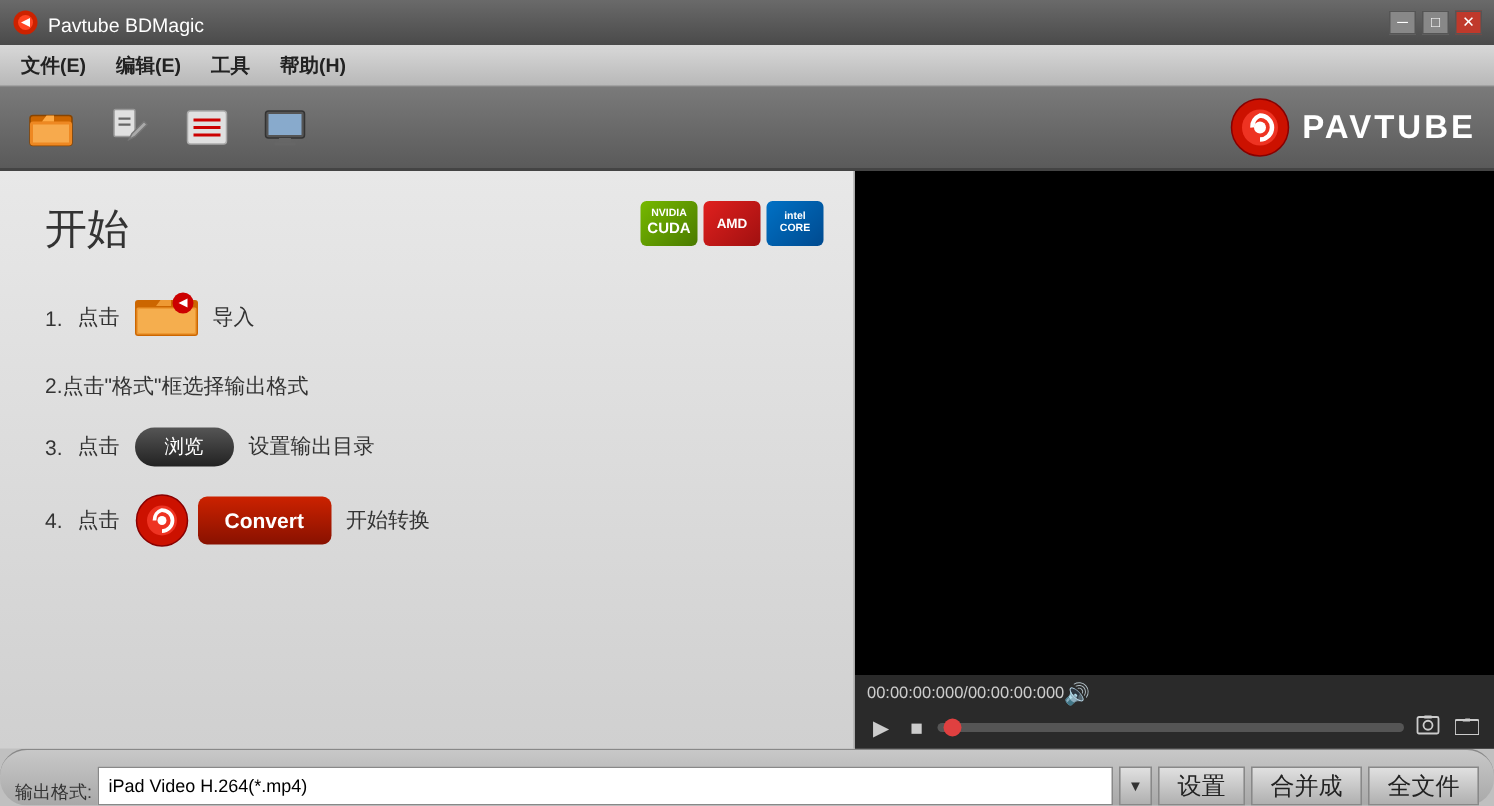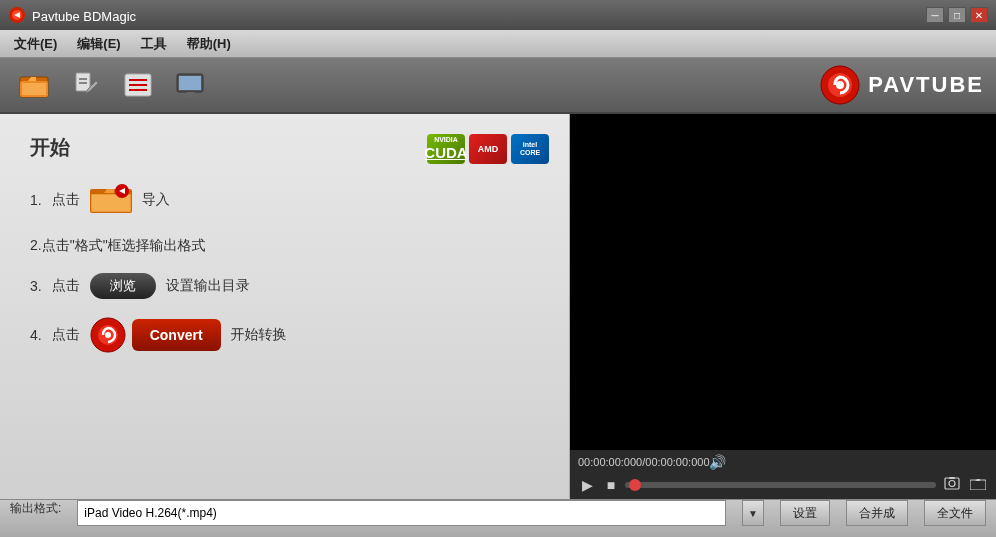--- a/index.html
+++ b/index.html
@@ -105,24 +105,24 @@
     
     #left-panel {
       width: 570px;
       background: linear-gradient(to bottom, #e8e8e8, #d0d0d0);
       padding: 20px 30px;
       border-right: 1px solid #aaa;
       position: relative;
     }
 
     #start-title {
-      font-size: 20px;
+      font-size: 28px;
       color: #333;
       margin-bottom: 20px;
-      font-weight: bold;
+      font-weight: normal;
     }
 
     #gpu-badges {
       position: absolute;
       top: 20px;
       right: 20px;
       display: flex;
       gap: 4px;
     }
     .gpu-badge {
@@ -241,43 +241,44 @@
       font-size: 14px;
       padding: 2px;
     }
 
     
     #bottom-bar {
       height: 38px;
       background: linear-gradient(to bottom, #c8c8c8, #a8a8a8);
       border-top: 1px solid #888;
       display: flex;
-      align-items: flex-start;
+      align-items: flex-end;
       padding: 0 10px;
-      gap: 16px;
+      gap: 4px;
+      border-radius: 18px;
     }
     #output-format-label {
       font-size: 12px;
       color: #333;
       white-space: nowrap;
     }
     #output-format-select {
       flex: 1;
       height: 26px;
       font-size: 12px;
       background: #fff;
       border: 1px solid #888;
       padding: 2px 6px;
     }
     .bottom-action-btn {
       height: 26px;
       padding: 0 12px;
       background: linear-gradient(to bottom, #e0e0e0, #b0b0b0);
       border: 1px solid #888;
-      font-size: 12px;
+      font-size: 16px;
       cursor: pointer;
       font-family: Liberation Sans, sans-serif;
       color: #222;
     }
   </style>
 </head>
 <body>
 
 <div id="title-bar">
   <div id="title-left">
@@ -356,21 +357,21 @@
 
 <div id="main-area" style="display:flex;height:385px;">
 
   <div id="left-panel">
     <div id="start-title">开始</div>
 
     <div id="gpu-badges">
       <div class="gpu-badge nvidia-badge">
         <div style="text-align:center;line-height:1.2;">
           <div style="font-size:7px;font-weight:bold;">NVIDIA</div>
-          <div style="font-size:15px;font-weight:bold;text-decoration:underline;">CUDA</div>
+          <div style="font-size:10px;font-weight:bold;">CUDA</div>
         </div>
       </div>
       <div class="gpu-badge amd-badge">
         <div style="text-align:center;line-height:1.2;">
           <div style="font-size:9px;font-weight:bold;">AMD</div>
         </div>
       </div>
       <div class="gpu-badge intel-badge">
         <div style="text-align:center;line-height:1.2;">
           <div style="font-size:7px;font-weight:bold;">intel</div>

